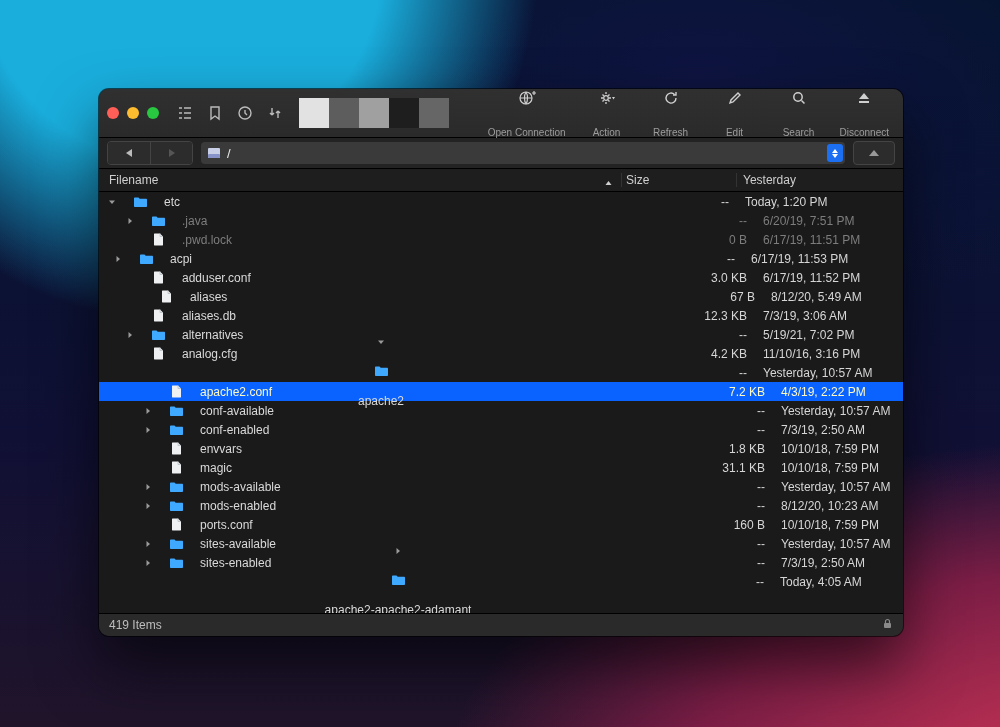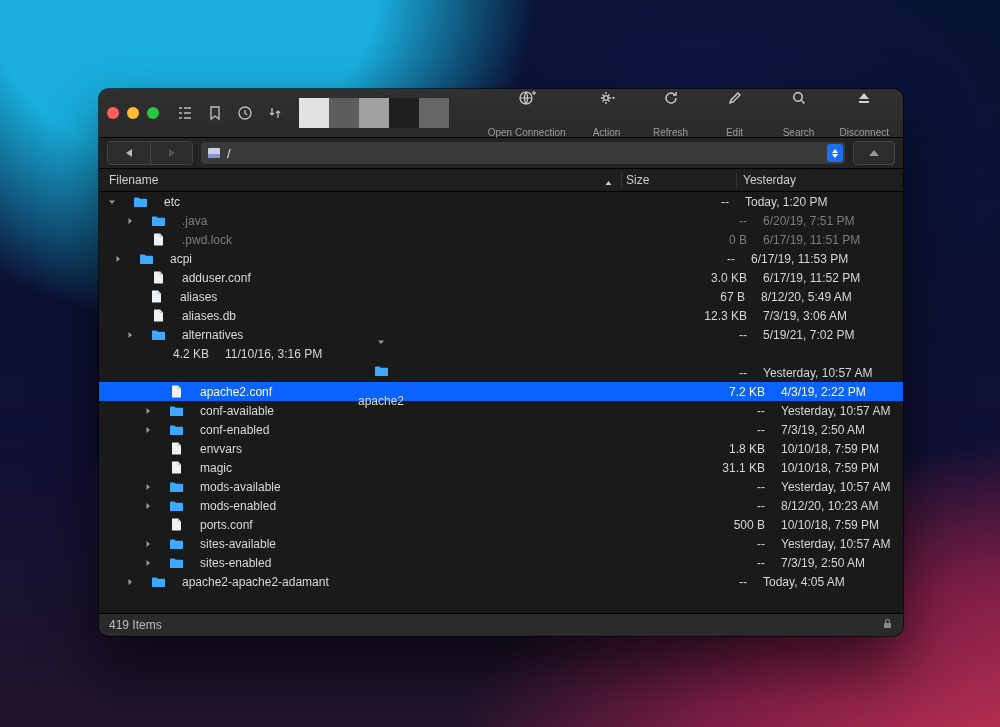--- a/index.html
+++ b/index.html
@@ -277,21 +277,21 @@
               <path d="M3 1.5h6l3 3V13c0 .3-.2.5-.5.5h-8c-.3 0-.5-.2-.5-.5V2c0-.3.2-.5.5-.5z" fill="#eef0f2"></path>
               <path d="M9 1.5v3h3" fill="none" stroke="#b7bcc2" stroke-width=".8"></path>
             </svg>
           </span>
           <span class="name">adduser.conf</span>
         </div>
         <div class="c2">3.0 KB</div>
         <div class="c3">6/17/19, 11:52 PM</div>
       </div>
       <div class="row">
-        <div class="c1" style="padding-left: 24px; align-items: flex-end;">
+        <div class="c1" style="padding-left: 34px; align-items: flex-end;">
           <span class="chev"></span>
           <span class="fico">
             <svg viewBox="0 0 15 15">
               <path d="M3 1.5h6l3 3V13c0 .3-.2.5-.5.5h-8c-.3 0-.5-.2-.5-.5V2c0-.3.2-.5.5-.5z" fill="#eef0f2"></path>
               <path d="M9 1.5v3h3" fill="none" stroke="#b7bcc2" stroke-width=".8"></path>
             </svg>
           </span>
           <span class="name">aliases</span>
         </div>
         <div class="c2">67 B</div>
@@ -322,20 +322,30 @@
             <svg viewBox="0 0 15 15">
               <path d="M1 4.5c0-.6.4-1 1-1h3.5l1.2 1.3H13c.6 0 1 .4 1 1V12c0 .6-.4 1-1 1H2c-.6 0-1-.4-1-1z" fill="#3fa8ff"></path>
             </svg>
           </span>
           <span class="name">alternatives</span>
         </div>
         <div class="c2">--</div>
         <div class="c3">5/19/21, 7:02 PM</div>
       </div>
       <div class="row">
+        <div class="c1" style="padding-left: 26px;">
+          <span class="chev"></span>
+          <span class="fico">
+            <svg viewBox="0 0 15 15">
+              <path d="M3 1.5h6l3 3V13c0 .3-.2.5-.5.5h-8c-.3 0-.5-.2-.5-.5V2c0-.3.2-.5.5-.5z" fill="#eef0f2"></path>
+              <path d="M9 1.5v3h3" fill="none" stroke="#b7bcc2" stroke-width=".8"></path>
+            </svg>
+          </span>
+          <span class="name">analog.cfg</span>
+        </div>
         <div class="c2">4.2 KB</div>
         <div class="c3">11/10/16, 3:16 PM</div>
       </div>
       <div class="row">
         <div class="c1" style="padding-left: 26px; flex-direction: column;">
           <span class="chev">
             <svg viewBox="0 0 8 8" fill="currentColor">
               <path d="M1 2.5h6L4 6z"></path>
             </svg>
           </span>
@@ -463,21 +473,21 @@
         <div class="c1" style="padding-left: 44px;">
           <span class="chev"></span>
           <span class="fico">
             <svg viewBox="0 0 15 15">
               <path d="M3 1.5h6l3 3V13c0 .3-.2.5-.5.5h-8c-.3 0-.5-.2-.5-.5V2c0-.3.2-.5.5-.5z" fill="#eef0f2"></path>
               <path d="M9 1.5v3h3" fill="none" stroke="#b7bcc2" stroke-width=".8"></path>
             </svg>
           </span>
           <span class="name">ports.conf</span>
         </div>
-        <div class="c2">500 B</div>
+        <div class="c2">160 B</div>
         <div class="c3">10/10/18, 7:59 PM</div>
       </div>
       <div class="row">
         <div class="c1" style="padding-left: 44px;">
           <span class="chev">
             <svg viewBox="0 0 8 8" fill="currentColor">
               <path d="M2.5 1v6L6 4z"></path>
             </svg>
           </span>
           <span class="fico">
@@ -501,21 +511,21 @@
             <svg viewBox="0 0 15 15">
               <path d="M1 4.5c0-.6.4-1 1-1h3.5l1.2 1.3H13c.6 0 1 .4 1 1V12c0 .6-.4 1-1 1H2c-.6 0-1-.4-1-1z" fill="#3fa8ff"></path>
             </svg>
           </span>
           <span class="name">sites-enabled</span>
         </div>
         <div class="c2">--</div>
         <div class="c3">7/3/19, 2:50 AM</div>
       </div>
       <div class="row">
-        <div class="c1" style="padding-left: 26px;">
+        <div class="c1" style="padding-left: 43px; flex-direction: column;">
           <span class="chev">
             <svg viewBox="0 0 8 8" fill="currentColor">
               <path d="M2.5 1v6L6 4z"></path>
             </svg>
           </span>
           <span class="fico">
             <svg viewBox="0 0 15 15">
               <path d="M1 4.5c0-.6.4-1 1-1h3.5l1.2 1.3H13c.6 0 1 .4 1 1V12c0 .6-.4 1-1 1H2c-.6 0-1-.4-1-1z" fill="#3fa8ff"></path>
             </svg>
           </span>

